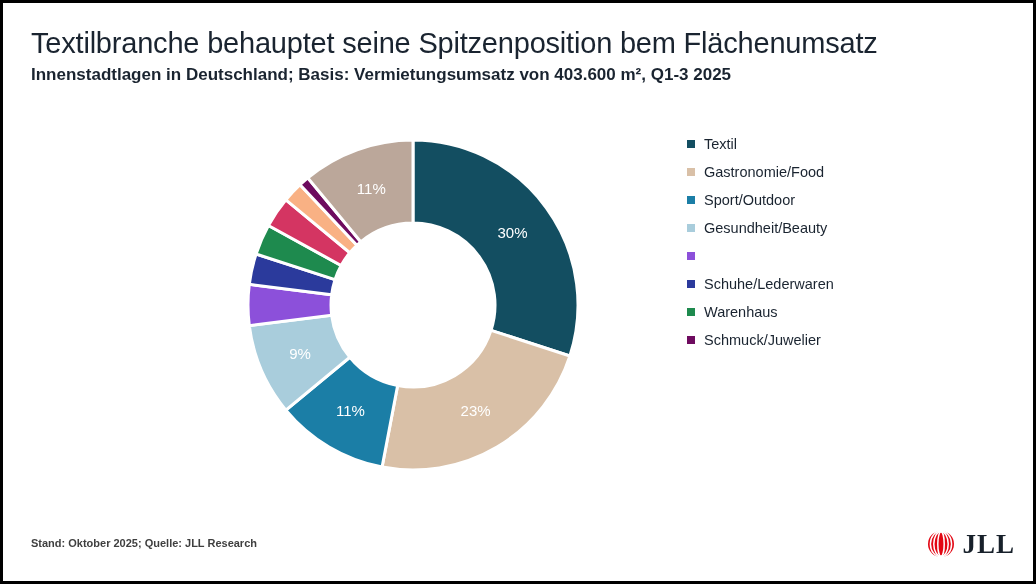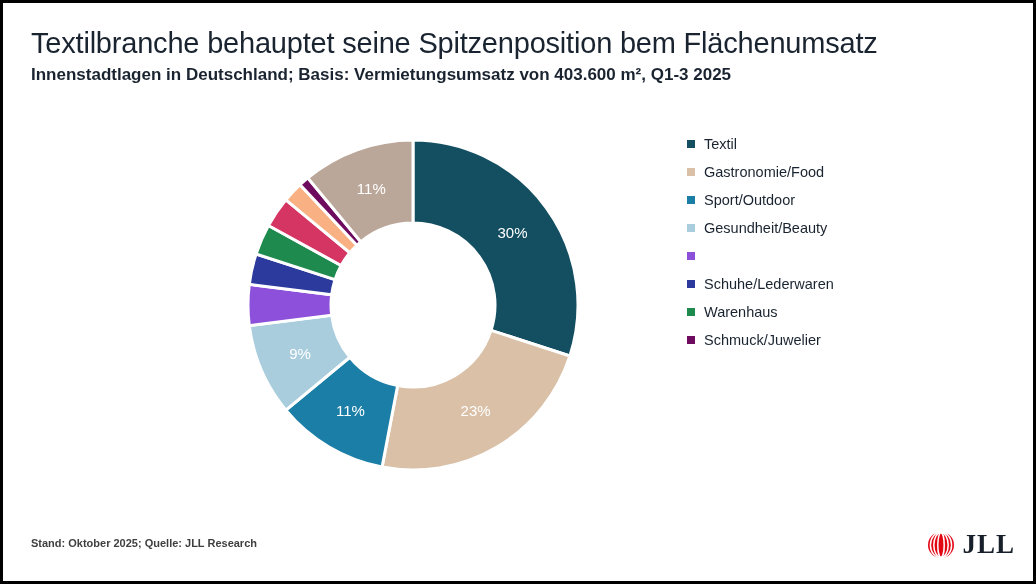--- a/index.html
+++ b/index.html
@@ -69,21 +69,21 @@
     top: 534px;
     font-size: 11px;
     color: #3f3f3f;
     font-weight: bold;
   }
   .logo {
     position: absolute;
     right: 18px;
     top: 526px;
     display: flex;
-    align-items: center;
+    align-items: flex-start;
   }
   .logo-text {
     font-family: "Liberation Serif", serif;
     font-weight: 700;
     font-size: 27px;
     color: #17202a;
     margin-left: 6px;
     letter-spacing: 1px;
   }
 </style>

